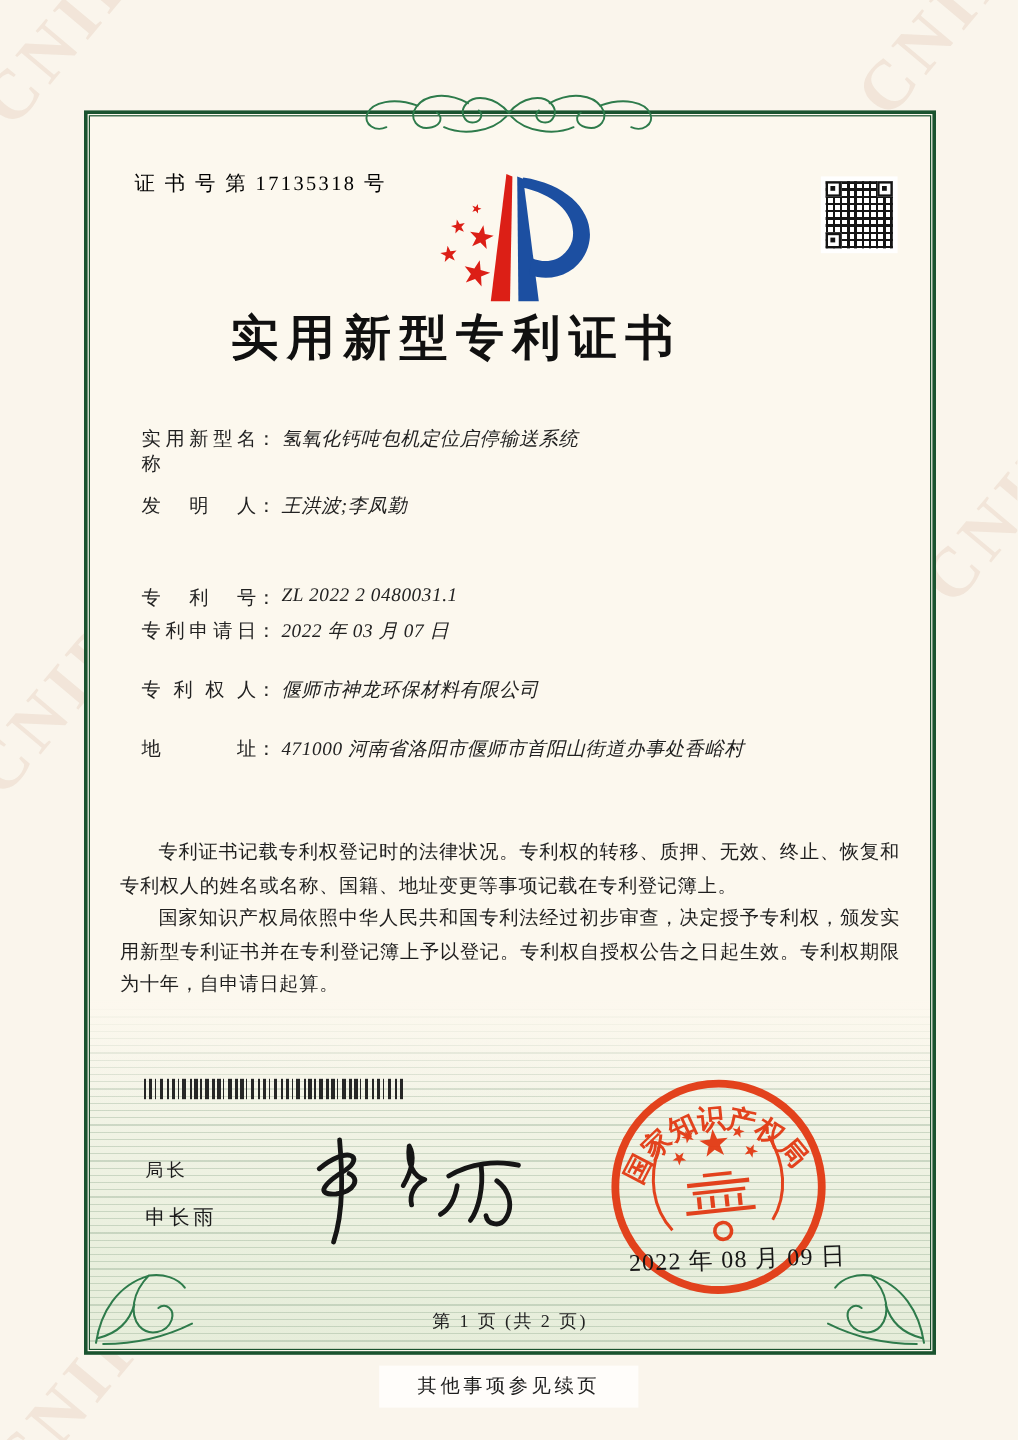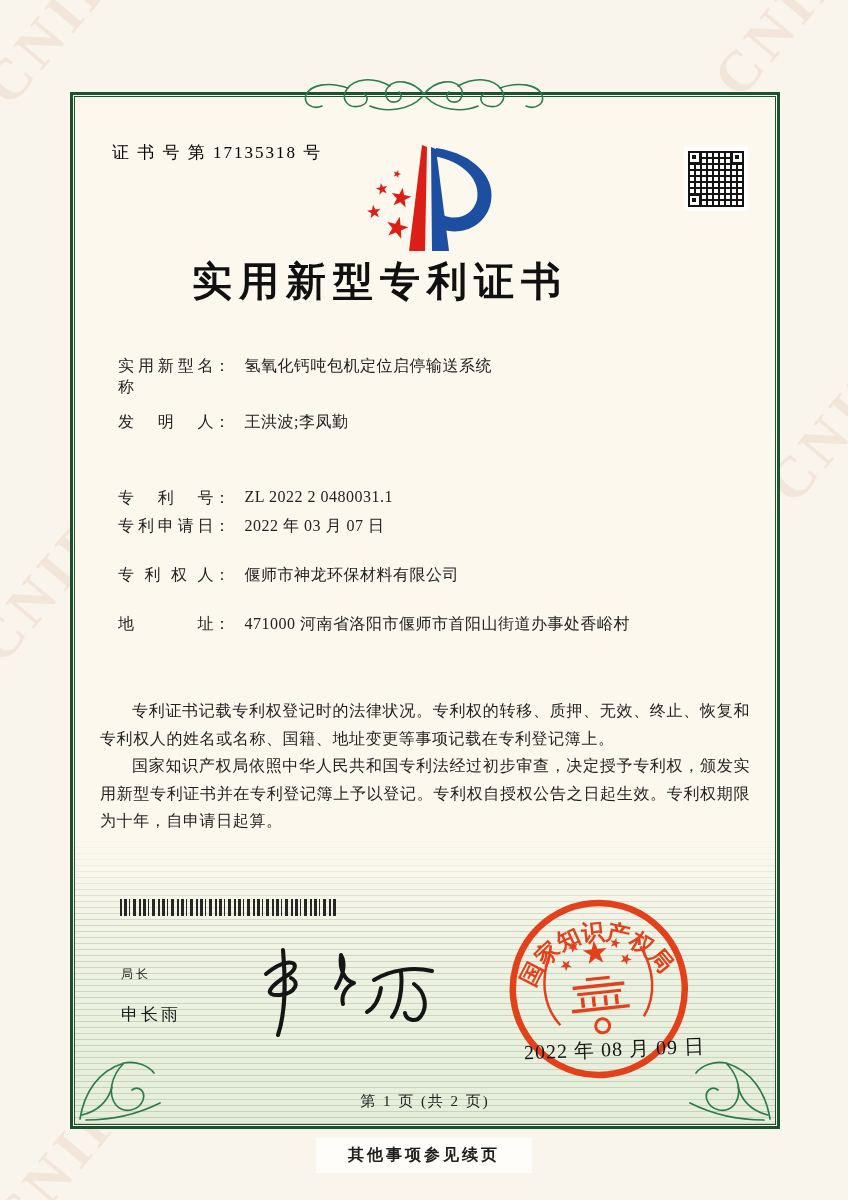--- a/index.html
+++ b/index.html
@@ -21,44 +21,44 @@
        linear-gradient(to bottom, rgba(235,241,228,0.25), #e9efdd 75%, #e6edda);}
 
   .abs{position:absolute;}
 
   .cert-no{left:112px;top:141px;font-size:17px;letter-spacing:2px;color:#000000;}
   .title{left:70px;top:254px;width:620px;text-align:center;font-size:40px;font-weight:bold;letter-spacing:7px;color:#101010;}
 
   .field-row{left:118px;width:630px;font-size:16px;color:#222;letter-spacing:0.5px;}
   .flabel{display:inline-block;width:96px;text-align:justify;text-align-last:justify;vertical-align:top;}
   .fcolon{display:inline-block;vertical-align:top;}
-  .fvalue{display:inline-block;margin-left:14px;vertical-align:top;white-space:nowrap;}
+  .fvalue{display:inline-block;margin-left:4px;vertical-align:top;white-space:nowrap;font-style:italic;}
   .fgroup2{position:absolute;left:337px;top:0;white-space:nowrap;}
 
   .paras{left:100px;top:697px;width:650px;font-size:16px;line-height:27.5px;color:#1f1f1f;text-align:justify;letter-spacing:0.6px;}
   .paras p{margin:0;text-indent:2em;}
 
   .barcode{left:120px;top:899px;width:218px;height:17px;
      background:repeating-linear-gradient(90deg,#262626 0 2px,rgba(0,0,0,0) 2px 4px,#262626 4px 7px,rgba(0,0,0,0) 7px 9px,#262626 9px 10px,rgba(0,0,0,0) 10px 13px,#262626 13px 16px,rgba(0,0,0,0) 16px 19px);}
 
-  .sig-title{left:121px;top:966px;font-size:12px;color:#1c1c1c;font-family:"Liberation Sans","DejaVu Sans",sans-serif;letter-spacing:3px;}
+  .sig-title{left:121px;top:966px;font-size:15px;color:#1c1c1c;font-family:"Liberation Sans","DejaVu Sans",sans-serif;letter-spacing:3px;}
   .sig-name{left:121px;top:1003px;font-size:17px;color:#1c1c1c;font-family:"Liberation Sans","DejaVu Sans",sans-serif;letter-spacing:3px;}
 
   .qr{left:684px;top:147px;width:64px;height:64px;background:#fff;padding:4px;box-sizing:border-box;}
   .qr .mods{position:relative;width:100%;height:100%;
      background:
       repeating-linear-gradient(90deg,#141414 0 2px,rgba(0,0,0,0) 2px 6px),
       repeating-linear-gradient(0deg,#141414 0 2px,rgba(0,0,0,0) 2px 6px);}
   .finder{position:absolute;width:13px;height:13px;border:2.5px solid #141414;background:#fff;box-sizing:border-box;}
   .finder::after{content:"";position:absolute;left:2px;top:2px;width:4px;height:4px;background:#141414;}
   .f-tl{left:0;top:0;} .f-tr{right:0;top:0;} .f-bl{left:0;bottom:0;}
 
   .seal-date{left:524px;top:1036px;font-size:20px;color:#161616;letter-spacing:1px;transform:rotate(-2deg);white-space:nowrap;}
   .page-info{left:70px;top:1092px;width:710px;text-align:center;font-size:15px;color:#222;letter-spacing:2px;}
-  .note-box{left:50%;top:1138px;transform:translateX(-50%);background:#fffdfa;padding:7px 32px;font-size:16px;color:#1d1d1d;letter-spacing:3px;white-space:nowrap;font-weight:bold;}
+  .note-box{left:50%;top:1138px;transform:translateX(-50%);background:#fffdfa;padding:7px 32px;font-size:16px;color:#1d1d1d;letter-spacing:3px;white-space:nowrap;}
 </style>
 </head>
 <body>
 
 <div class="page">
 
   <div class="wm" style="left:-42px;top:-18px;">CNIPA</div>
   <div class="wm" style="left:688px;top:-26px;">CNIPA</div>
   <div class="wm light" style="left:468px;top:170px;">CNIPA</div>
   <div class="wm" style="left:742px;top:380px;">CNIPA</div>

